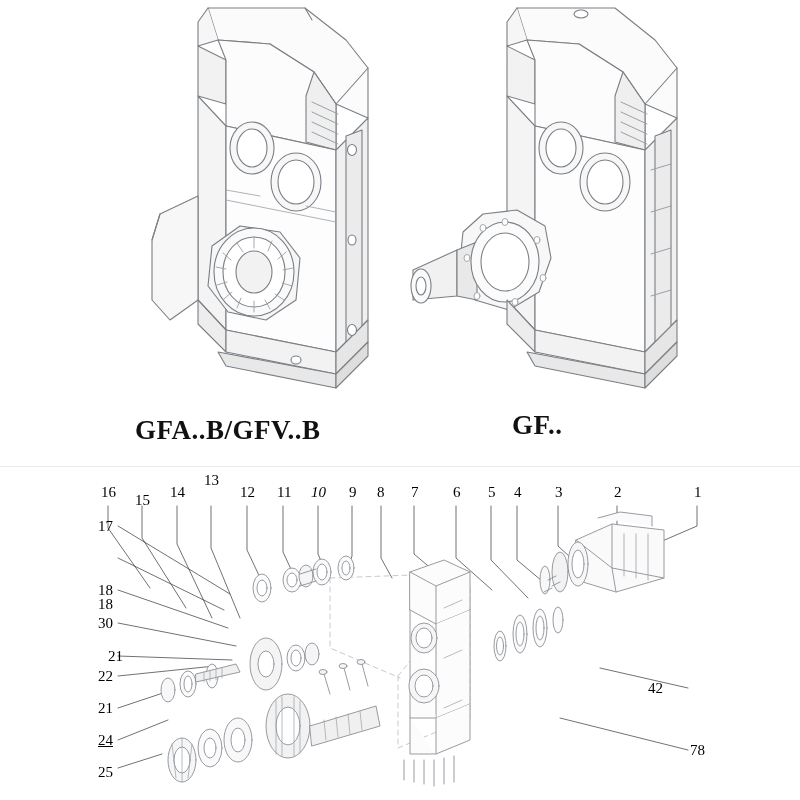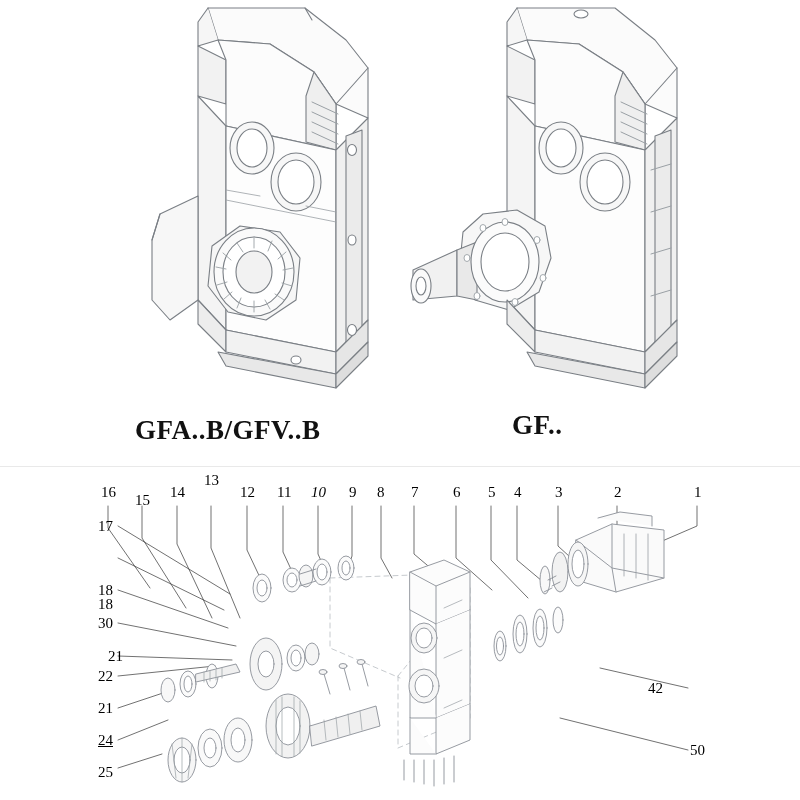--- a/index.html
+++ b/index.html
@@ -377,16 +377,16 @@
     <div class="num" style="left:98px;top:114px;">18</div>
     <div class="num" style="left:98px;top:147px;">30</div>
     <div class="num" style="left:108px;top:180px;">21</div>
     <div class="num" style="left:98px;top:200px;">22</div>
     <div class="num" style="left:98px;top:232px;">21</div>
     <div class="num" style="left:98px;top:264px;text-decoration:underline;">24</div>
     <div class="num" style="left:98px;top:296px;text-align:right;">25</div>
 
     
     <div class="num" style="left:648px;top:212px;">42</div>
-    <div class="num" style="left:690px;top:274px;">50</div>
+    <div class="num" style="left:690px;top:274px;">78</div>
   </div>
 
 </div>
 
 </body></html>

